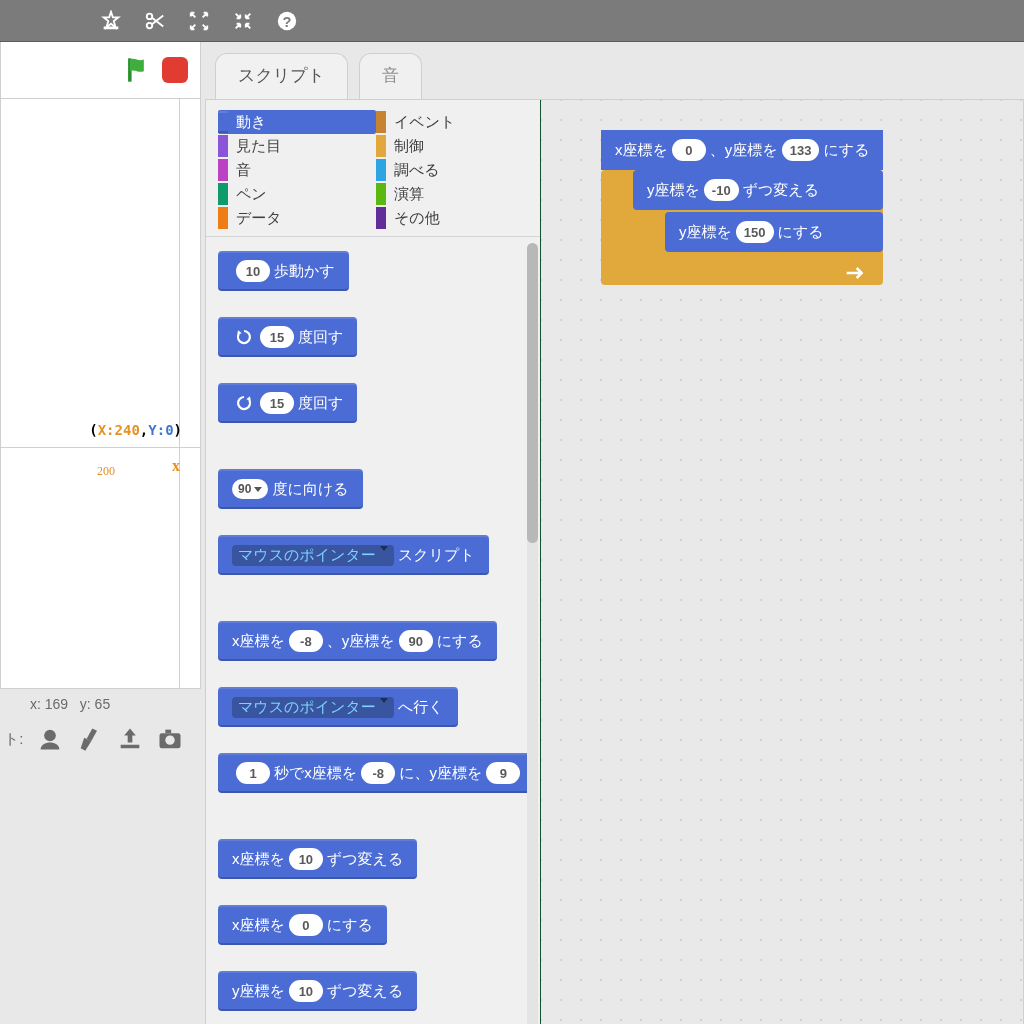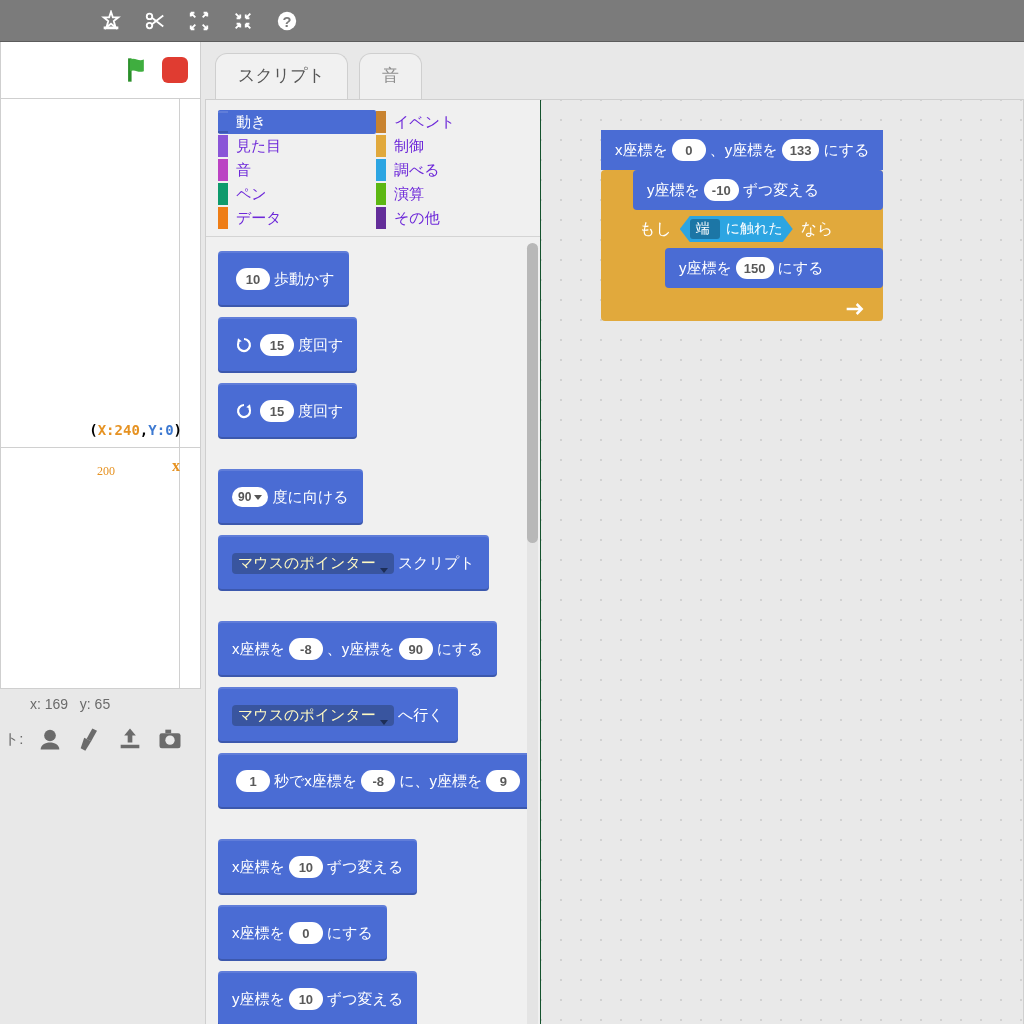--- a/index.html
+++ b/index.html
@@ -22,31 +22,31 @@
 .mouse{height:30px;line-height:30px;padding-left:30px;font:14px/30px Arial;color:#6b6b6b}
 .spr-tools{height:40px;padding-left:4px;display:flex;align-items:center;gap:12px;color:#6b6b6b}
 .spr-tools .tico{width:28px;height:28px}
 .right-col{flex:1;display:flex;flex-direction:column}
 .etabs{height:46px;margin-top:11px;padding-left:10px;display:flex;gap:12px}
 .etab{padding:10px 22px 0 22px;height:46px;font-size:17px;color:#8f8f8f;background:#f0f0f0;border:1px solid #cfcfcf;border-bottom:none;border-radius:12px 12px 0 0;margin-right:-1px;cursor:pointer}
 .etab.active{color:#555;background:#f1f1f1;position:relative;z-index:2}
 .editor{flex:1;border:1px solid #cfcfcf;background:#f1f1f1;display:flex;position:relative}
 .palette-wrap{width:335px;display:flex;flex-direction:column;border-right:1px solid #14532d;background:#f0f0f0}
 .cat-grid{display:grid;grid-template-columns:1fr 1fr;padding:10px 6px 6px 12px;gap:0;border-bottom:1px solid #d4d4d4}
-.cat{display:flex;align-items:center;height:24px;cursor:pointer;font-size:15px;color:#6d28d9}
+.cat{display:flex;align-items:center;height:24px;cursor:pointer;font-size:15px;color:#404040}
 .cat .swatch{width:10px;height:22px;margin-right:8px}
 .cat.active{background:#4a6cd4;color:#fff;border-radius:2px;padding-right:4px}
 .cat.active .swatch{background:#4a6cd4}
 .pal-scroll{flex:1;overflow:hidden;position:relative;padding:14px 10px 0 12px}
 .pal-track{position:absolute;right:2px;top:6px;width:11px;bottom:6px;background:#e4e4e4;border-radius:6px}
 .pal-thumb{position:absolute;left:0;right:0;top:0;height:300px;background:#b8b8b8;border-radius:6px}
-.block{display:inline-flex;align-items:center;height:56px;padding:0 14px;color:#fff;font-size:15px;border-radius:4px;margin-bottom:10px;cursor:grab;white-space:nowrap}
+.block{display:inline-flex;align-items:center;height:40px;padding:0 14px;color:#fff;font-size:15px;border-radius:4px;margin-bottom:26px;cursor:grab;white-space:nowrap}
 .motion{background:#4a6cd4;box-shadow:inset 0 -2px 0 rgba(0,0,0,.18),inset 0 2px 0 rgba(255,255,255,.12)}
 .pill{display:inline-flex;align-items:center;justify-content:center;min-width:34px;height:22px;padding:0 8px;background:#fff;color:#595959;border-radius:12px;font:700 13px Arial;margin:0 4px}
-.ddm{background:#39559f;color:#fef9c3;border-radius:4px;padding:1px 6px;display:inline-flex;align-items:flex-end;gap:4px}
+.ddm{background:#39559f;color:#7dd3fc;border-radius:4px;padding:1px 6px;display:inline-flex;align-items:flex-start;gap:4px}
 .ddm .tri{width:0;height:0;border-left:4px solid transparent;border-right:4px solid transparent;border-top:5px solid #1d2e57}
 .pillm{background:#fff;color:#555;padding:0 6px;border-radius:10px;font:700 12px Arial;display:inline-flex;align-items:center;height:20px;gap:3px}
 .pillm .tri{width:0;height:0;border-left:4px solid transparent;border-right:4px solid transparent;border-top:5px solid #555}
 .rot{display:inline-flex;width:24px;height:24px;align-items:center;justify-content:center}
 .gap{height:20px}
 .script-area{flex:1;position:relative;background:#e9e9e9;background-image:radial-gradient(circle,#d2d2d2 1px,transparent 1px);background-size:20px 20px;background-position:10px 10px}
 .stack{position:absolute;left:60px;top:30px}
 .hat{display:flex;align-items:center;height:42px;padding:0 18px 0 10px;background:#c88330;color:#fff;font-size:16px;border-radius:18px 10px 4px 4px;box-shadow:inset 0 -2px 0 rgba(0,0,0,.2);gap:6px}
 .hat::before{content:"";width:40px;height:18px;position:absolute;top:-14px;left:18px;background:#c88330;border-radius:18px 18px 0 0}
 .sblock{height:40px;display:flex;align-items:center;padding:0 14px;color:#fff;font-size:15px}
@@ -260,31 +260,20 @@
               <span>にする</span>
             </div>
           <div class="cwrap">
             <div class="cinner">
               <div class="sblock sm blk" style="border-radius:4px">
                   <span>y座標を</span>
                   <span class="pill">-10</span>
                   <span>ずつ変える</span>
                 </div>
               <div class="cwrap" style="margin-top:2px">
-                <div class="chead" style="display:flex;align-items:center;gap:8px;padding:4px 10px 6px 6px">
-                    <span>もし</span>
-                    <span class="sense-pill">
-                      <span class="sense-dd">
-                        <span>端</span>
-                        <span class="tri" style="border-top-color:#0b3d56"></span>
-                      </span>
-                      <span>に触れた</span>
-                    </span>
-                    <span>なら</span>
-                  </div>
                 <div class="cinner">
                   <div class="sblock sm blk" style="border-radius:4px">
                       <span>y座標を</span>
                       <span class="pill">150</span>
                       <span>にする</span>
                     </div>
                 </div>
                 <div style="height:12px"></div>
               </div>
             </div>

